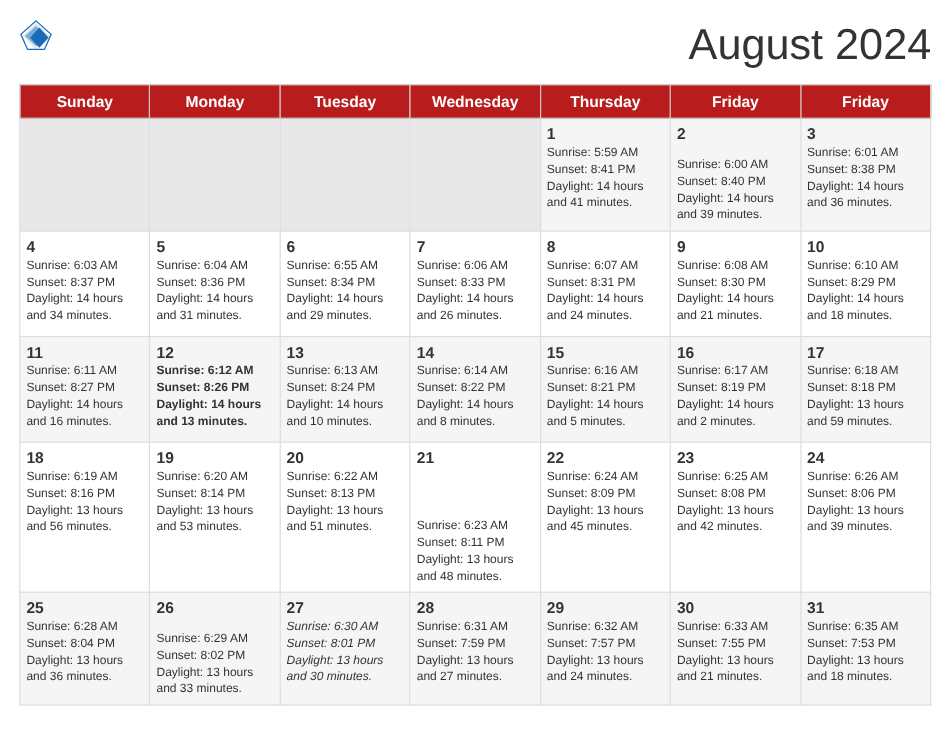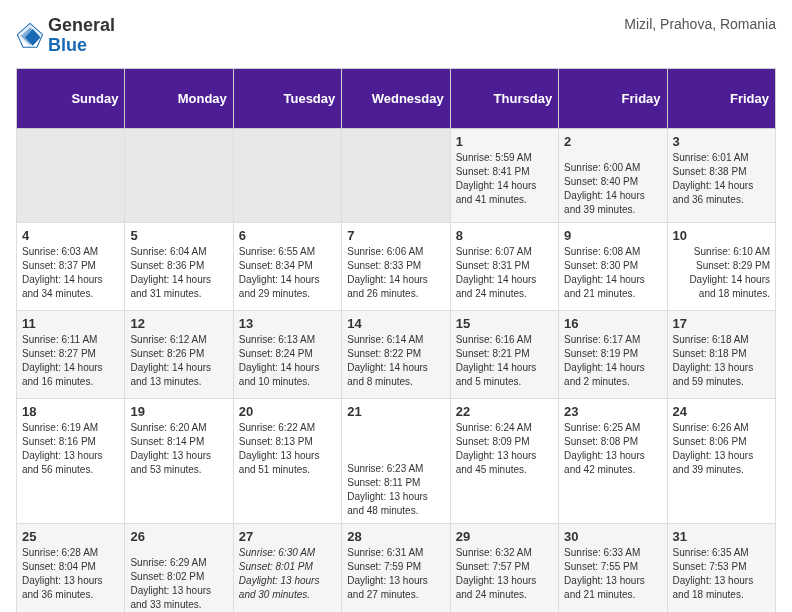--- a/index.html
+++ b/index.html
@@ -43,24 +43,24 @@
     .location {
       font-size: 14px;
       color: #555;
     }
     .calendar-table {
       width: 100%;
       border-collapse: collapse;
       table-layout: fixed;
     }
     .calendar-table thead tr th {
-      background: #4c1d95;
+      background: #b91c1c;
       color: #fff;
-      text-align: right;
-      padding: 22px 6px;
+      text-align: center;
+      padding: 6px 6px;
       font-size: 13px;
       font-weight: bold;
       border: 1px solid #ccc;
     }
     .calendar-table tbody tr td {
       vertical-align: top;
       padding: 5px 5px;
       font-size: 10.5px;
       color: #333;
       border: 1px solid #ddd;
@@ -92,27 +92,23 @@
 <body>
 
 <div class="header">
   <div class="logo">
     <svg class="logo-icon" viewBox="0 0 40 40">
       <polygon points="20,4 36,20 20,36 4,20" fill="#1a6bb5" opacity="0.15"></polygon>
       <polygon points="20,2 38,18 30,36 10,36 2,18" fill="none" stroke="#1a6bb5" stroke-width="1.5"></polygon>
       <polygon points="20,8 33,20 20,32 7,20" fill="#1a6bb5" opacity="0.5"></polygon>
       <polygon points="24,10 35,22 24,34 13,22" fill="#1a6bb5"></polygon>
     </svg>
-    <div class="logo-text">
-      <span class="logo-general">General</span><br>
-      <span class="logo-blue">Blue</span>
-    </div>
   </div>
   <div class="title-block">
-    <div class="location">Mizil, Prahova, Romania</div>
+    <div class="month-year">August 2024</div>
   </div>
 </div>
 
 <table class="calendar-table">
   <thead>
     <tr id="weekday-header">
     <th>Sunday</th>
         <th>Monday</th>
         <th>Tuesday</th>
         <th>Wednesday</th>
@@ -178,35 +174,35 @@
 Daylight: 14 hours and 24 minutes.</div>
         </td>
         <td>
           <span class="day-number">9</span>
           <div class="cell-text" style="white-space: pre-line;">Sunrise: 6:08 AM
 Sunset: 8:30 PM
 Daylight: 14 hours and 21 minutes.</div>
         </td>
         <td>
           <span class="day-number">10</span>
-          <div class="cell-text" style="white-space: pre-line; text-align: right;">Sunrise: 6:10 AM
+          <div class="cell-text" style="white-space: pre-line;">Sunrise: 6:10 AM
 Sunset: 8:29 PM
 Daylight: 14 hours and 18 minutes.</div>
         </td>
       </tr>
       <tr>
         <td>
           <span class="day-number">11</span>
           <div class="cell-text" style="white-space: pre-line;">Sunrise: 6:11 AM
 Sunset: 8:27 PM
 Daylight: 14 hours and 16 minutes.</div>
         </td>
         <td>
           <span class="day-number">12</span>
-          <div class="cell-text" style="white-space: pre-line;">Sunrise: 6:12 AM
+          <div class="cell-text" style="white-space: pre-line; font-weight: bold;">Sunrise: 6:12 AM
 Sunset: 8:26 PM
 Daylight: 14 hours and 13 minutes.</div>
         </td>
         <td>
           <span class="day-number">13</span>
           <div class="cell-text" style="white-space: pre-line;">Sunrise: 6:13 AM
 Sunset: 8:24 PM
 Daylight: 14 hours and 10 minutes.</div>
         </td>
         <td>

